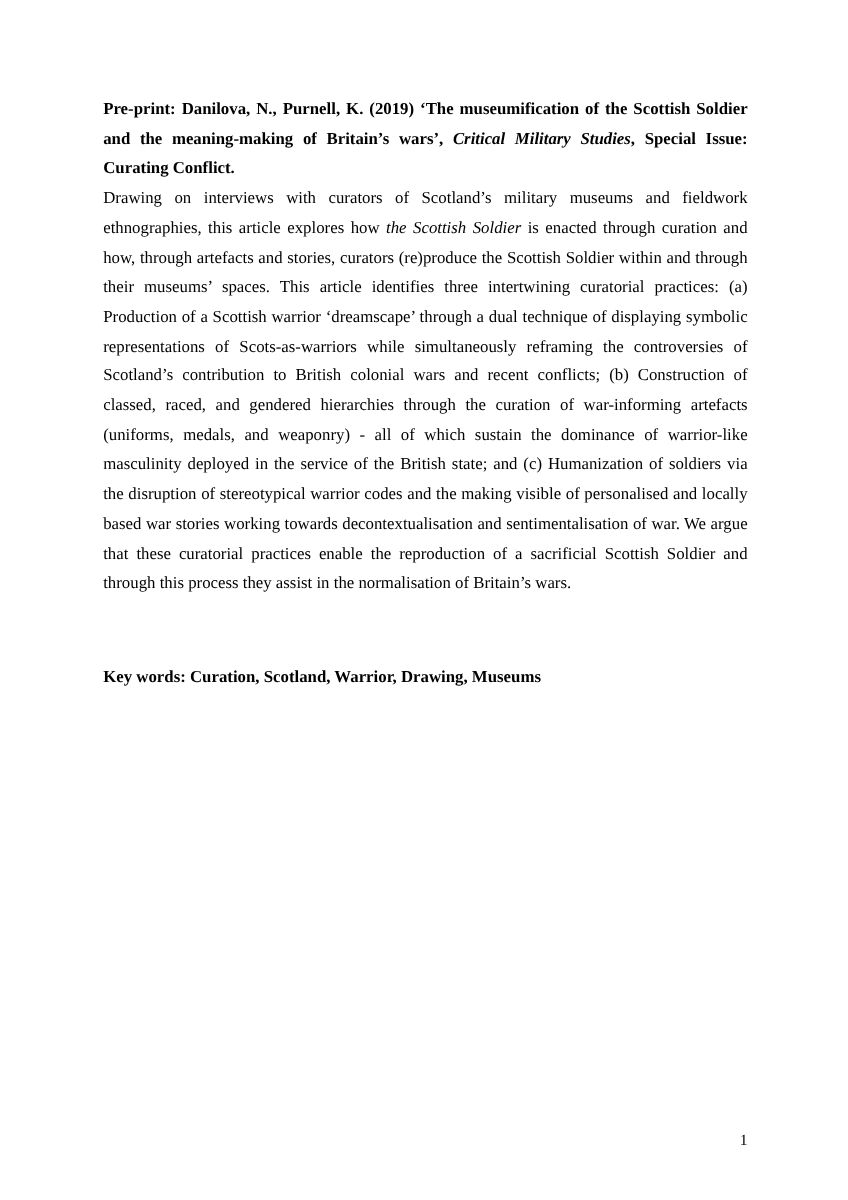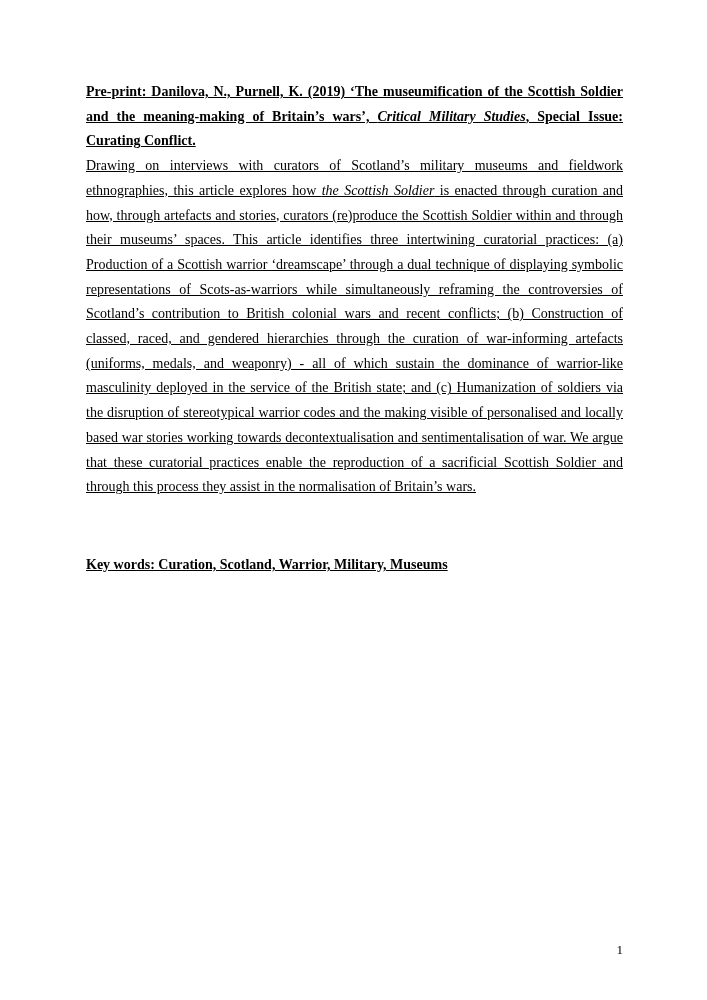--- a/index.html
+++ b/index.html
@@ -17,21 +17,20 @@
   }
   .page {
     position: absolute;
     top: 0;
     left: 0;
     width: 707px;
     height: 1000px;
     box-sizing: border-box;
     padding: 80px 84px 0 86px;
     background: #ffffff;
-    text-decoration: underline;
   }
   p, h2 {
     margin: 0;
     font-size: 14px;
     line-height: 24.7px;
     font-weight: normal;
   }
   .title {
     font-weight: bold;
     text-align: justify;
@@ -65,17 +64,17 @@
 </head>
 <body>
 
 <div class="page">
 
   <p class="title"><span>Pre-print: Danilova, N., Purnell, K. (2019) ‘The museumification of the Scottish Soldier and the meaning-making of Britain’s wars’, </span><span class="bold-italic">Critical Military Studies</span><span>, Special Issue: Curating Conflict.</span></p>
 
 
   <p class="abstract-body"><span>Drawing on interviews with curators of Scotland’s military museums and fieldwork ethnographies, this article explores how </span><span class="italic">the Scottish Soldier</span><span> is enacted through curation and how, through artefacts and stories, curators (re)produce the Scottish Soldier within and through their museums’ spaces. This article identifies three intertwining curatorial practices: (a) Production of a Scottish warrior ‘dreamscape’ through a dual technique of displaying symbolic representations of Scots-as-warriors while simultaneously reframing the controversies of Scotland’s contribution to British colonial wars and recent conflicts; (b) Construction of classed, raced, and gendered hierarchies through the curation of war-informing artefacts (uniforms, medals, and weaponry) - all of which sustain the dominance of warrior-like masculinity deployed in the service of the British state; and (c) Humanization of soldiers via the disruption of stereotypical warrior codes and the making visible of personalised and locally based war stories working towards decontextualisation and sentimentalisation of war. We argue that these curatorial practices enable the reproduction of a sacrificial Scottish Soldier and through this process they assist in the normalisation of Britain’s wars.</span></p>
 
-  <p class="keywords">Key words: Curation, Scotland, Warrior, Military, Museums</p>
+  <p class="keywords">Key words: Curation, Scotland, Warrior, Drawing, Museums</p>
 
   <div class="page-number">1</div>
 
 </div>
 
 </body></html>

